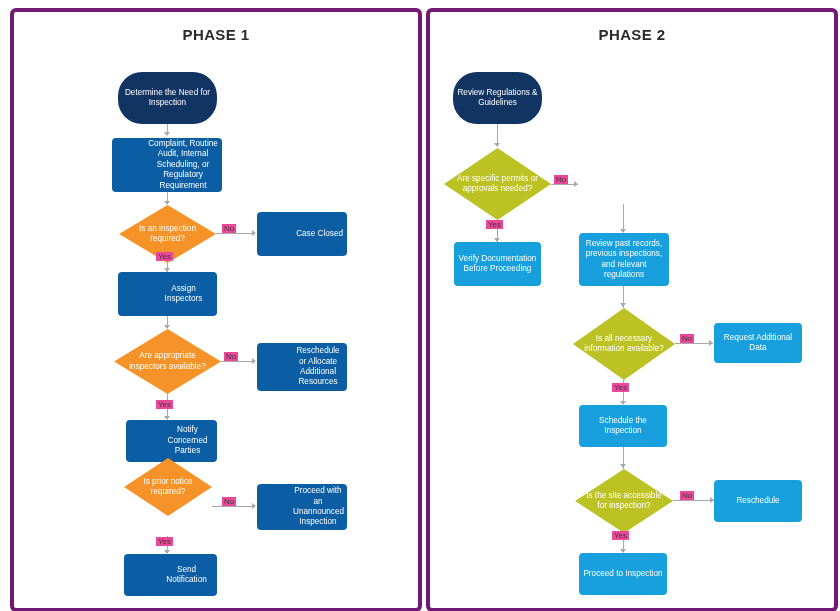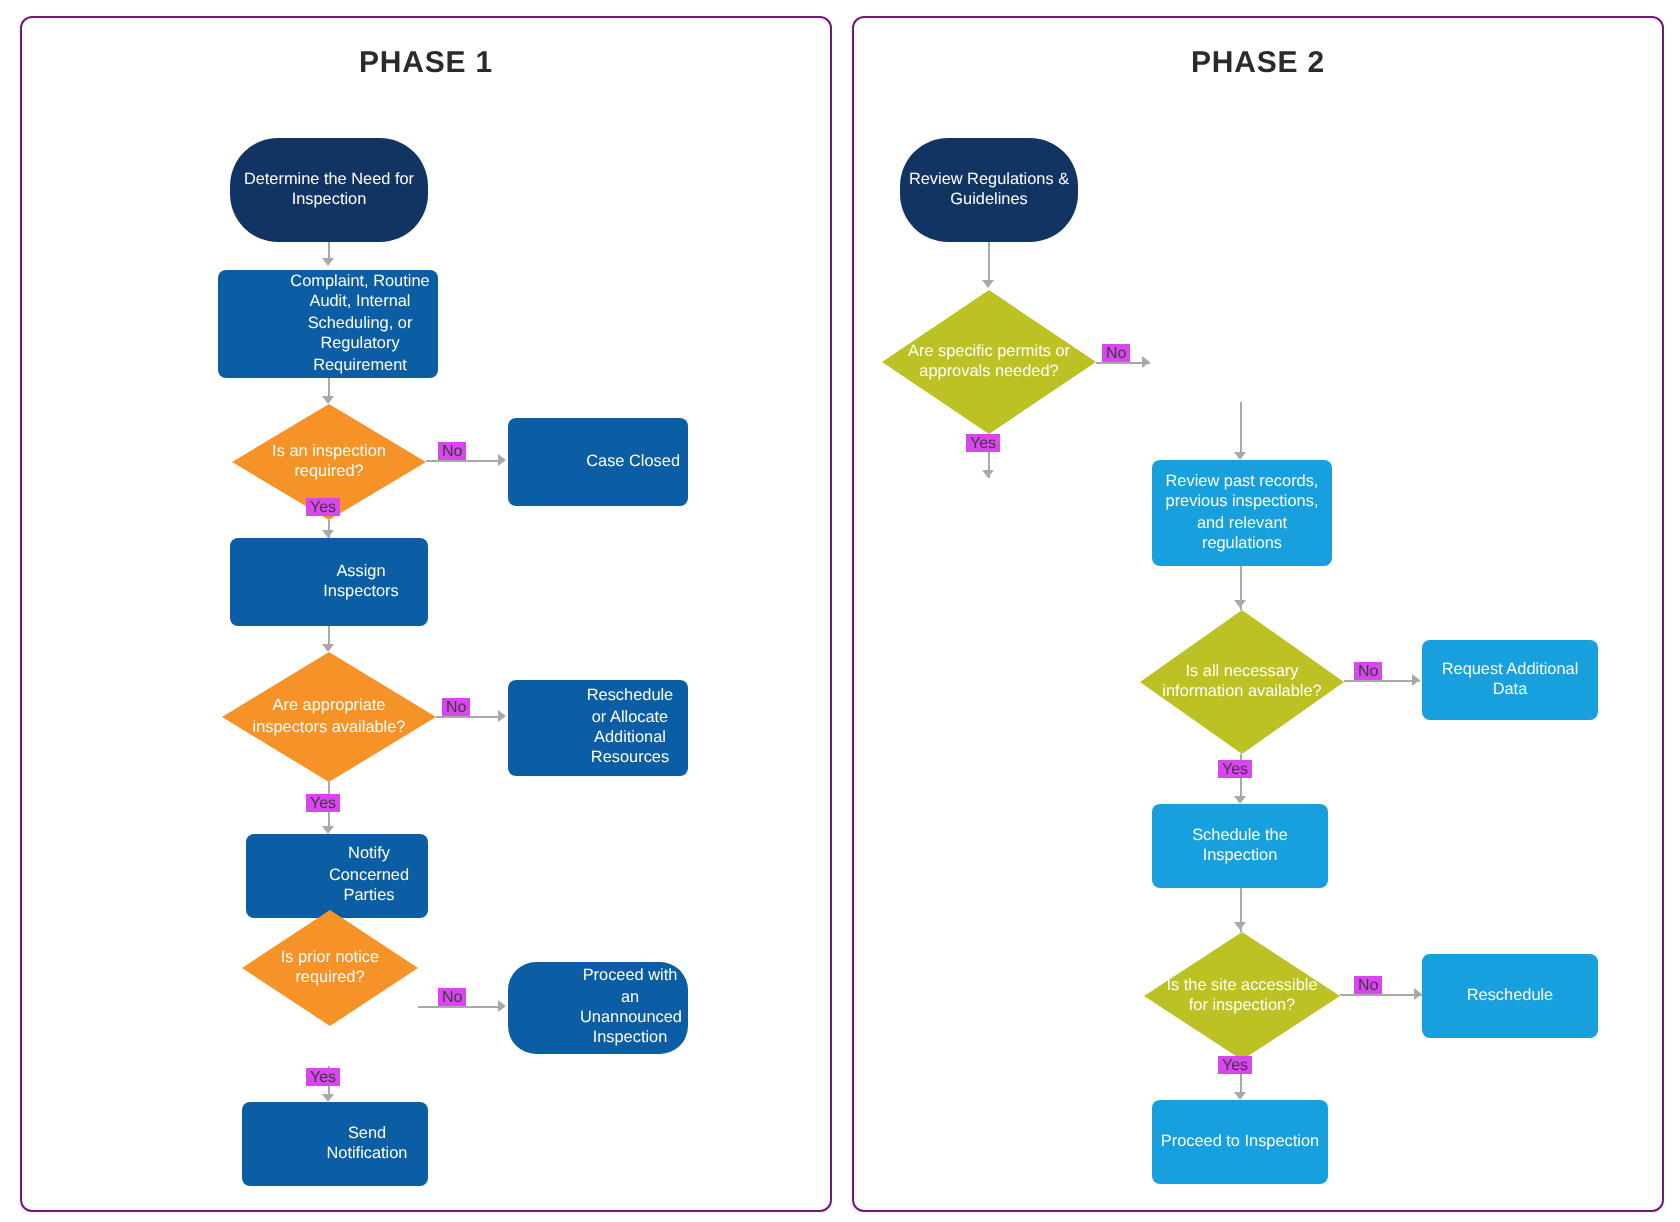--- a/index.html
+++ b/index.html
@@ -15,21 +15,21 @@
   #canvas {
     position: relative;
     width: 840px;
     height: 611px;
     background: #ffffff;
     overflow: hidden;
   }
   .panel {
     position: absolute;
     background: #ffffff;
-    border: 1px solid #701a75;
+    border: 4px solid #701a75;
     border-radius: 6px;
     box-shadow: 0 1px 2px rgba(0,0,0,0.045);
   }
   #panel-1 { left: 10px;  top: 8px; width: 404px; height: 596px; }
   #panel-2 { left: 426px; top: 8px; width: 404px; height: 596px; }
 
   .phase-title {
     position: absolute;
     top: 14px;
     left: 0;
@@ -116,21 +116,21 @@
     border-top: 3.6px solid transparent;
     border-bottom: 3.6px solid transparent;
     border-left: 4.6px solid #a9a9a9;
   }
 
   .edge-label {
     position: absolute;
     font-size: 8px;
     color: #3b3b3b;
     white-space: nowrap;
-    background: #d946ef;
+    background: #ec4899;
     padding: 0 2px;
   }
 </style>
 </head>
 <body>
 
 <div id="canvas">
 
   <div class="panel" id="panel-1">
     <div class="phase-title">PHASE 1</div>
@@ -189,21 +189,21 @@
     <div class="conn v" style="left:153px; top:450px; height:14px;"></div>
     <div class="arrow-down" style="left:150px; top:461px;"></div>
 
     <div class="node n-decision orange" style="left:110px; top:446px; width:88px; height:58px;">
       <div class="dia"></div>
       <div class="dlabel">Is prior notice required?</div>
     </div>
     <div class="conn h" style="left:198px; top:494px; width:43px;"></div>
     <div class="arrow-right" style="left:238px; top:491px;"></div>
     <div class="edge-label" style="left:208px; top:485px;">No</div>
-    <div class="node n-process-dark" style="left:243px; top:472px; width:90px; height:46px;border-radius:14px;">
+    <div class="node n-process-dark" style="left:243px; top:472px; width:90px; height:46px;">
       <span>Proceed with an Unannounced Inspection</span>
     </div>
     <div class="conn v" style="left:153px; top:524px; height:16px;"></div>
     <div class="edge-label" style="left:142px; top:525px;">Yes</div>
     <div class="arrow-down" style="left:150px; top:538px;"></div>
 
     <div class="node n-process-dark" style="left:110px; top:542px; width:93px; height:42px;">
       <span>Send Notification</span>
     </div>
   </div>
@@ -222,20 +222,23 @@
       <div class="dlabel">Are specific permits or approvals needed?</div>
     </div>
 
     <div class="conn h" style="left:121px; top:172px; width:27px;"></div>
     <div class="arrow-right" style="left:144px; top:169px;"></div>
     <div class="edge-label" style="left:124px; top:163px;">No</div>
 
     <div class="conn v" style="left:67px; top:208px; height:22px;"></div>
     <div class="edge-label" style="left:56px; top:208px;">Yes</div>
     <div class="arrow-down" style="left:64px; top:226px;"></div>
+    <div class="node n-process-light" style="left:24px; top:230px; width:87px; height:44px;">
+      <span>Verify Documentation Before Proceeding</span>
+    </div>
 
     <div class="conn v" style="left:193px; top:192px; height:28px;"></div>
     <div class="arrow-down" style="left:190px; top:217px;"></div>
     <div class="node n-process-light" style="left:149px; top:221px; width:90px; height:53px;">
       <span>Review past records, previous inspections, and relevant regulations</span>
     </div>
     <div class="conn v" style="left:193px; top:274px; height:22px;"></div>
     <div class="arrow-down" style="left:190px; top:291px;"></div>
 
     <div class="node n-decision olive" style="left:143px; top:296px; width:102px; height:72px;">

